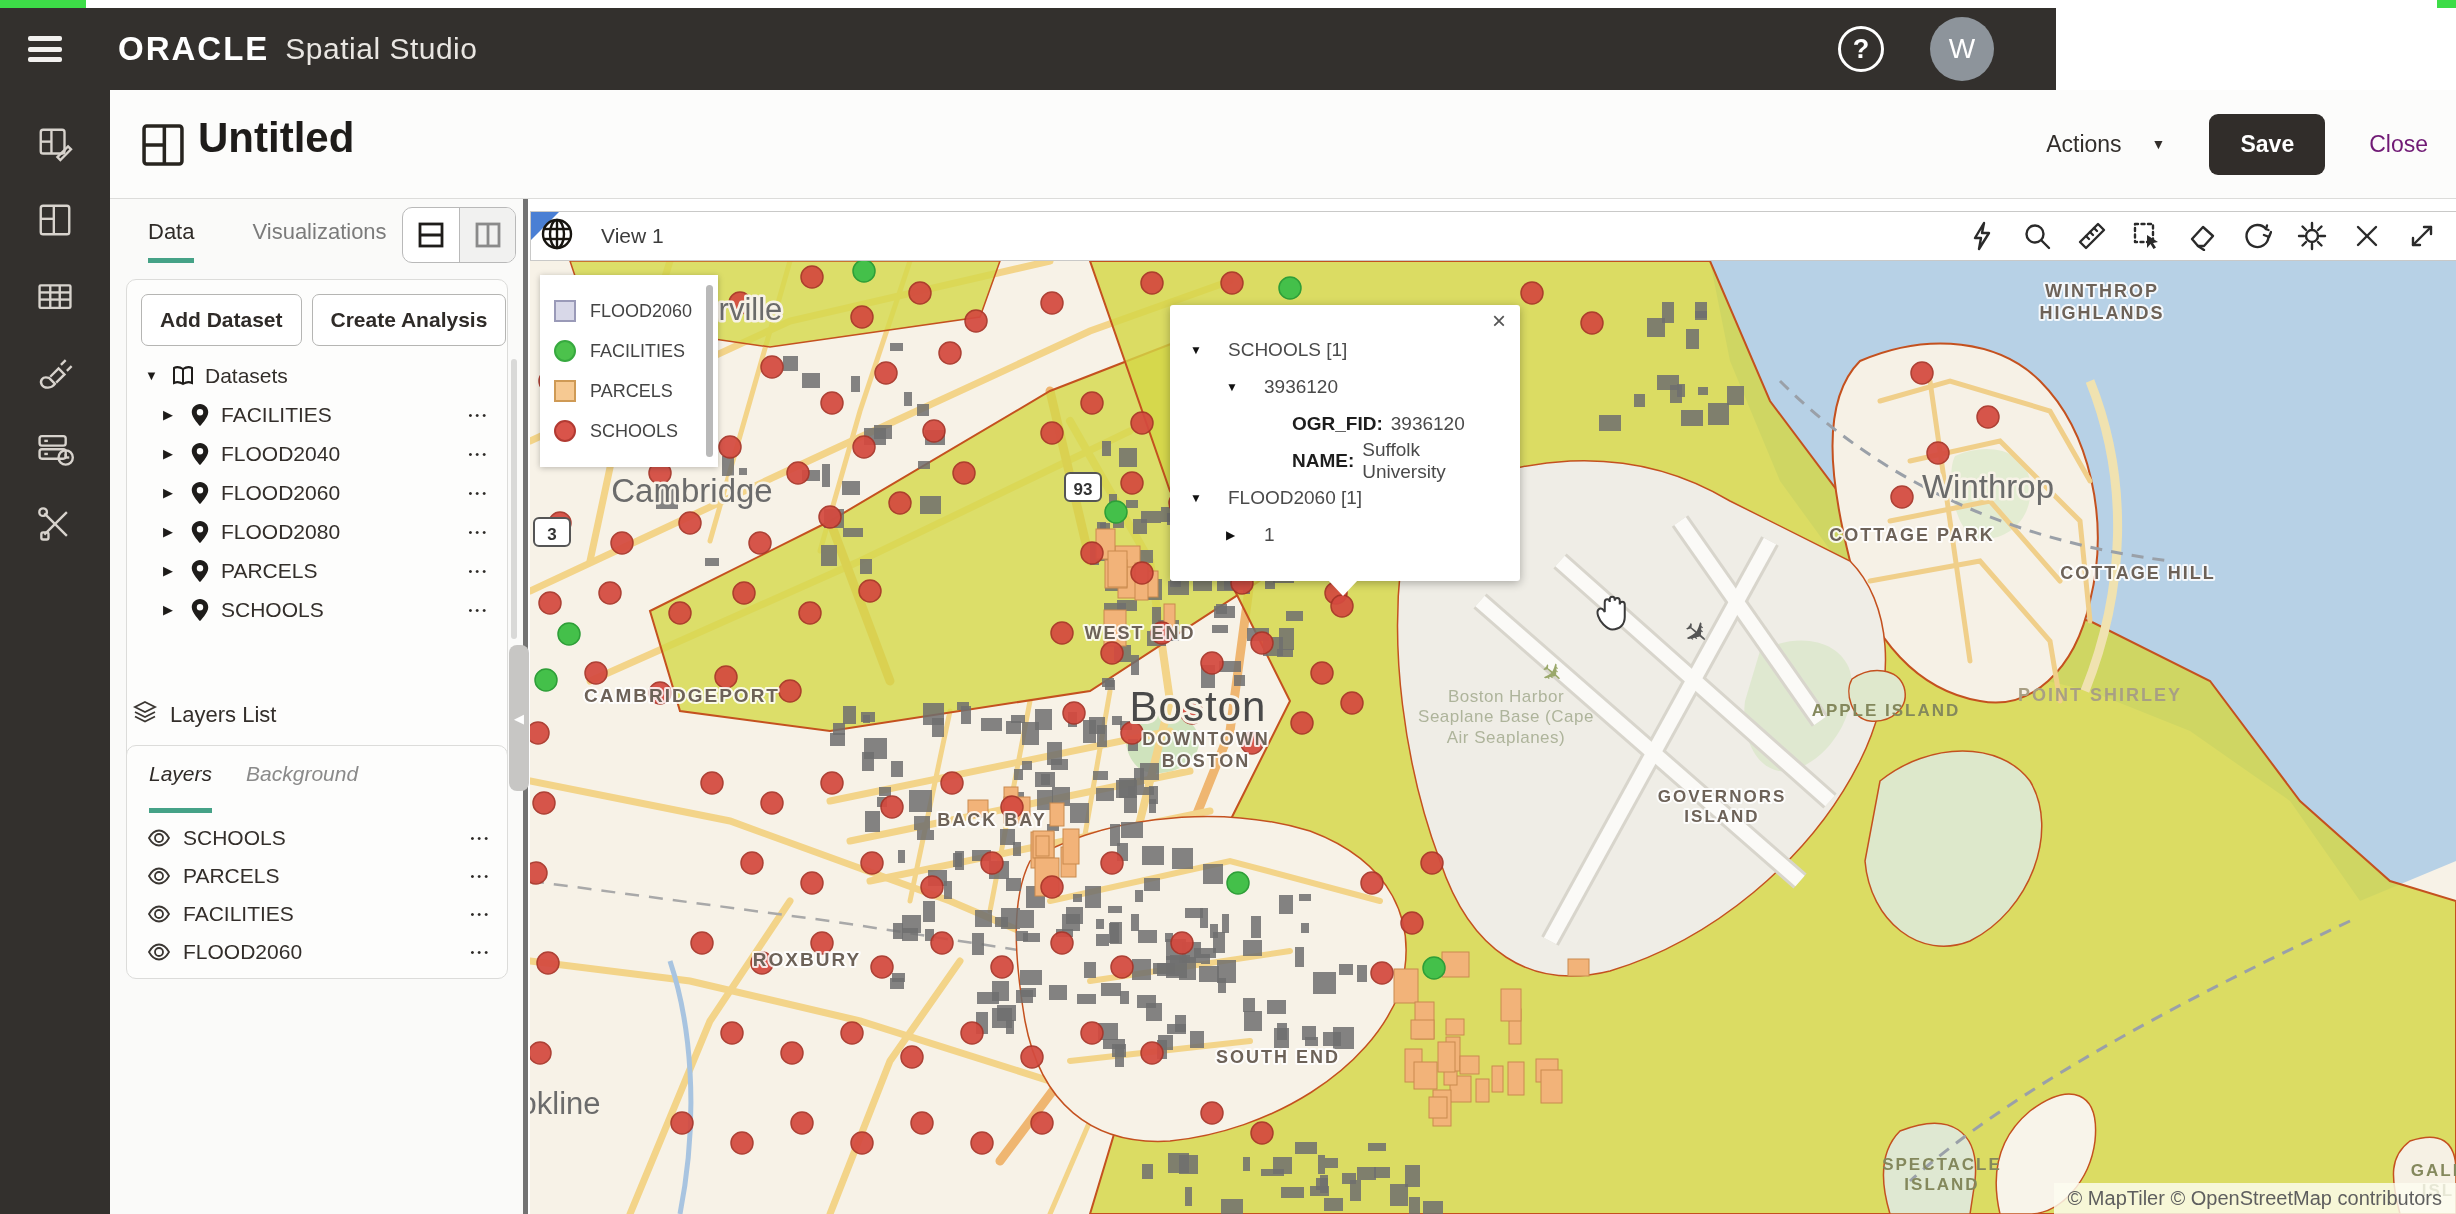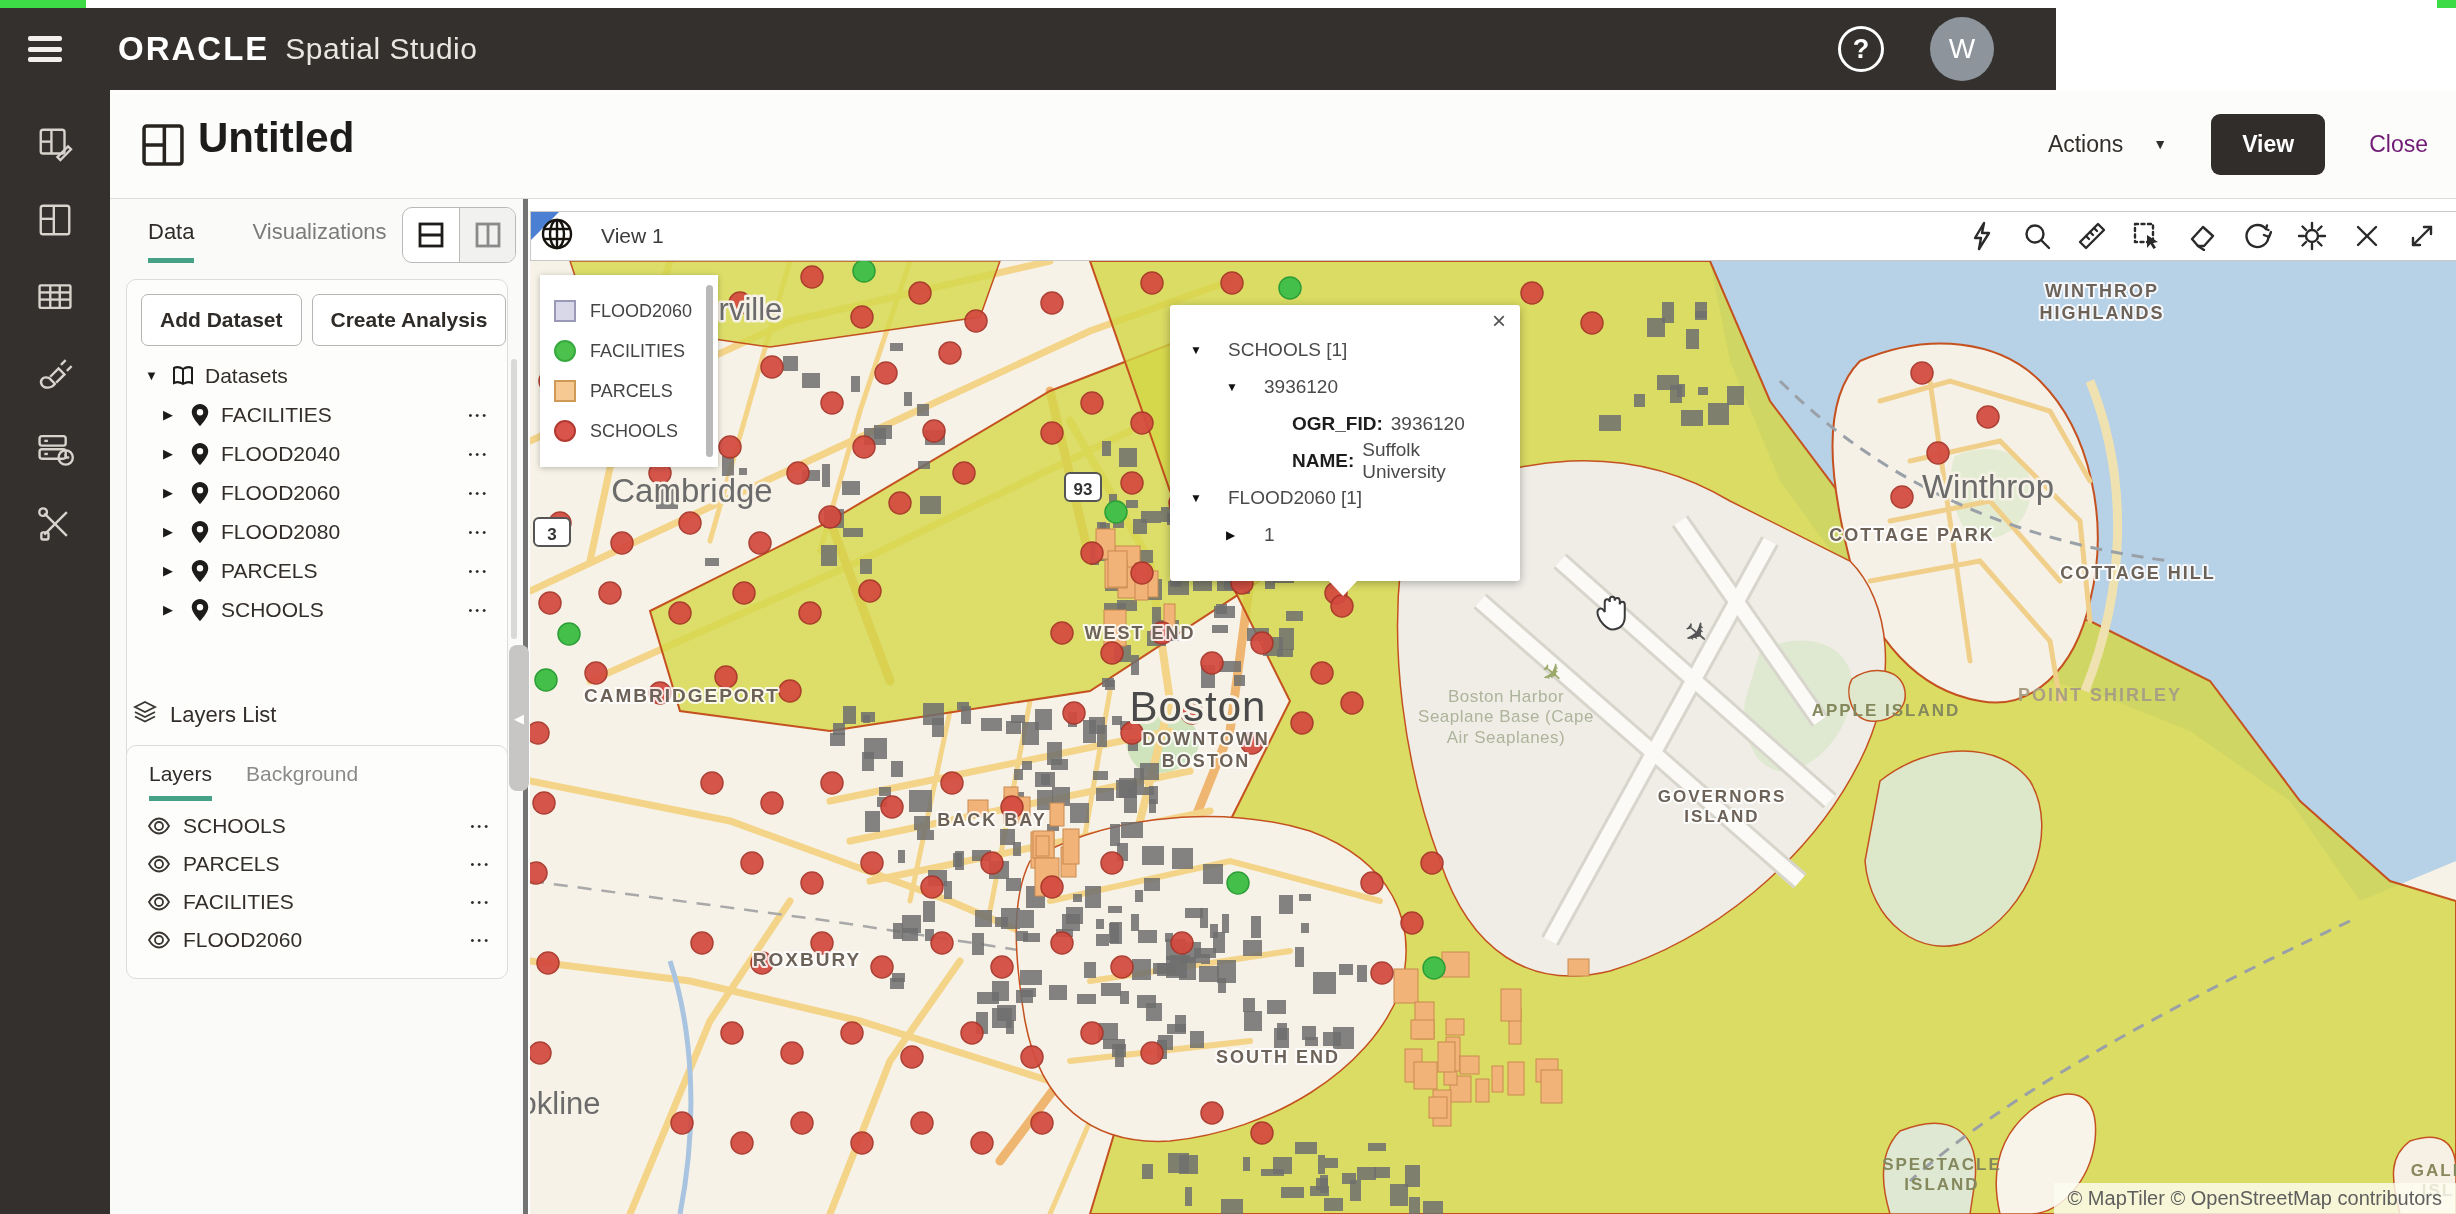--- a/index.html
+++ b/index.html
@@ -63,21 +63,21 @@
   .tree-row { display:flex; align-items:center; height:39px; font-size:21px; color:#332e2a; padding-left:18px;
               cursor:pointer; position:relative; }
   .tree-row .caret { width:26px; font-size:13px; color:#1d1b19; }
   .tree-row .dots { position:absolute; right:18px; font-size:11px; letter-spacing:3px; color:#2d2a27; cursor:pointer; }
   .tree-child { padding-left:36px; }
   .tree-icon { margin-right:10px; display:flex; }
 
   .layers-header { position:absolute; left:22px; top:500px; display:flex; align-items:center; gap:12px;
                    font-size:22px; color:#332e2a; }
   .ltabs { display:flex; gap:34px; margin:16px 0 0 22px; }
-  .ltab { font-size:21px; color:#8a8a8a; padding-bottom:10px; cursor:pointer; }
+  .ltab { font-size:21px; color:#8a8a8a; padding-bottom:22px; cursor:pointer;font-style:italic; }
   .ltab.active { color:#2f2b28; border-bottom:5px solid #45a287; }
   .layer-row { display:flex; align-items:center; height:38px; font-size:21px; color:#332e2a;
                padding-left:20px; position:relative; cursor:pointer; }
   .layer-row .eye { margin-right:12px; display:flex; }
   .layer-row .dots { position:absolute; right:16px; font-size:11px; letter-spacing:3px; color:#2d2a27; cursor:pointer; }
 
   .panel-scrollbar { position:absolute; right:6px; top:160px; width:6px; height:280px; background:#d9d9d8; border-radius:3px; }
   .collapse-handle { position:absolute; right:-6px; top:446px; width:20px; height:146px; background:#c7c6c4;
                      border-radius:8px; display:flex; align-items:center; justify-content:center;
                      color:#fff; font-size:13px; cursor:pointer; z-index:5; }
@@ -202,21 +202,21 @@
         <line x1="18" y1="3" x2="18" y2="31"></line>
         <line x1="3" y1="17" x2="18" y2="17"></line>
       </svg>
   </div>
   <h1 class="page-title">Untitled</h1>
   <div class="title-actions">
     <div class="actions-btn">
       <span>Actions</span>
       <span class="actions-caret" style="font-size:14px;">▼</span>
     </div>
-    <button class="save-btn">View</button>
+    <button class="save-btn">Save</button>
     <div class="close-btn">Close</div>
   </div>
 </section>
 
 <section class="left-panel">
   <div class="panel-tabs">
     <div class="ptab active">Data</div>
     <div class="ptab">Visualizations</div>
   </div>
   <div class="split-group">

